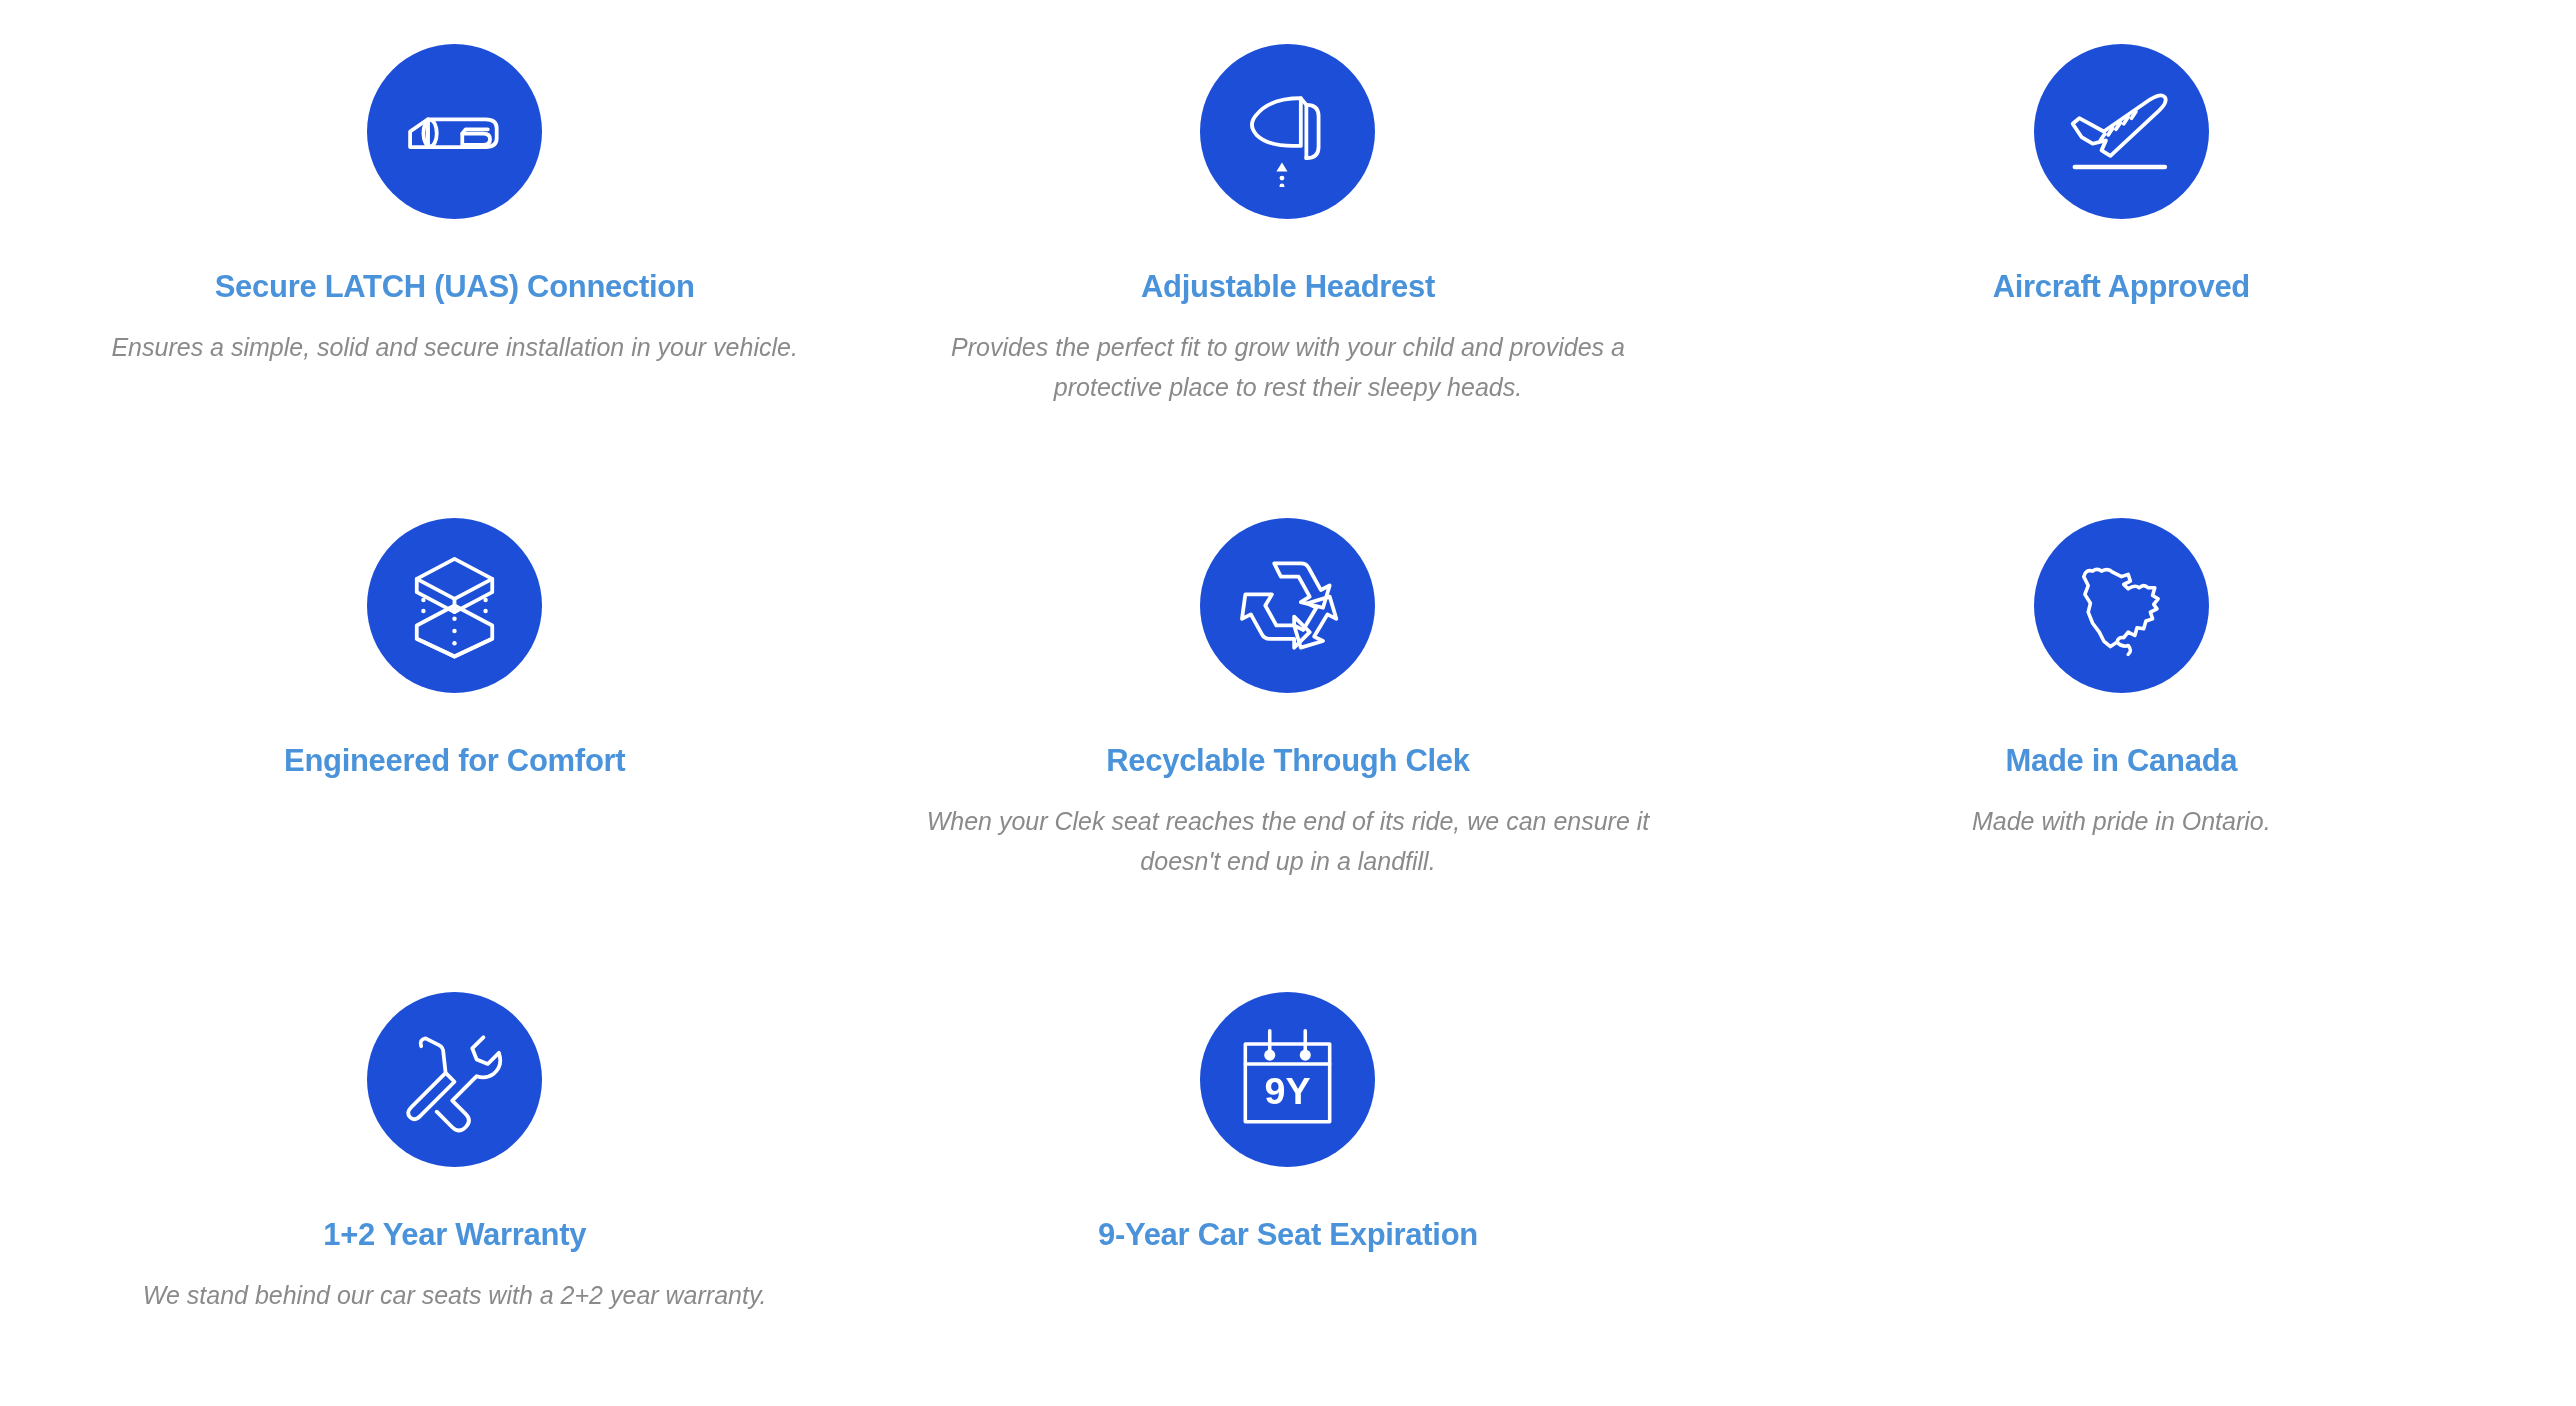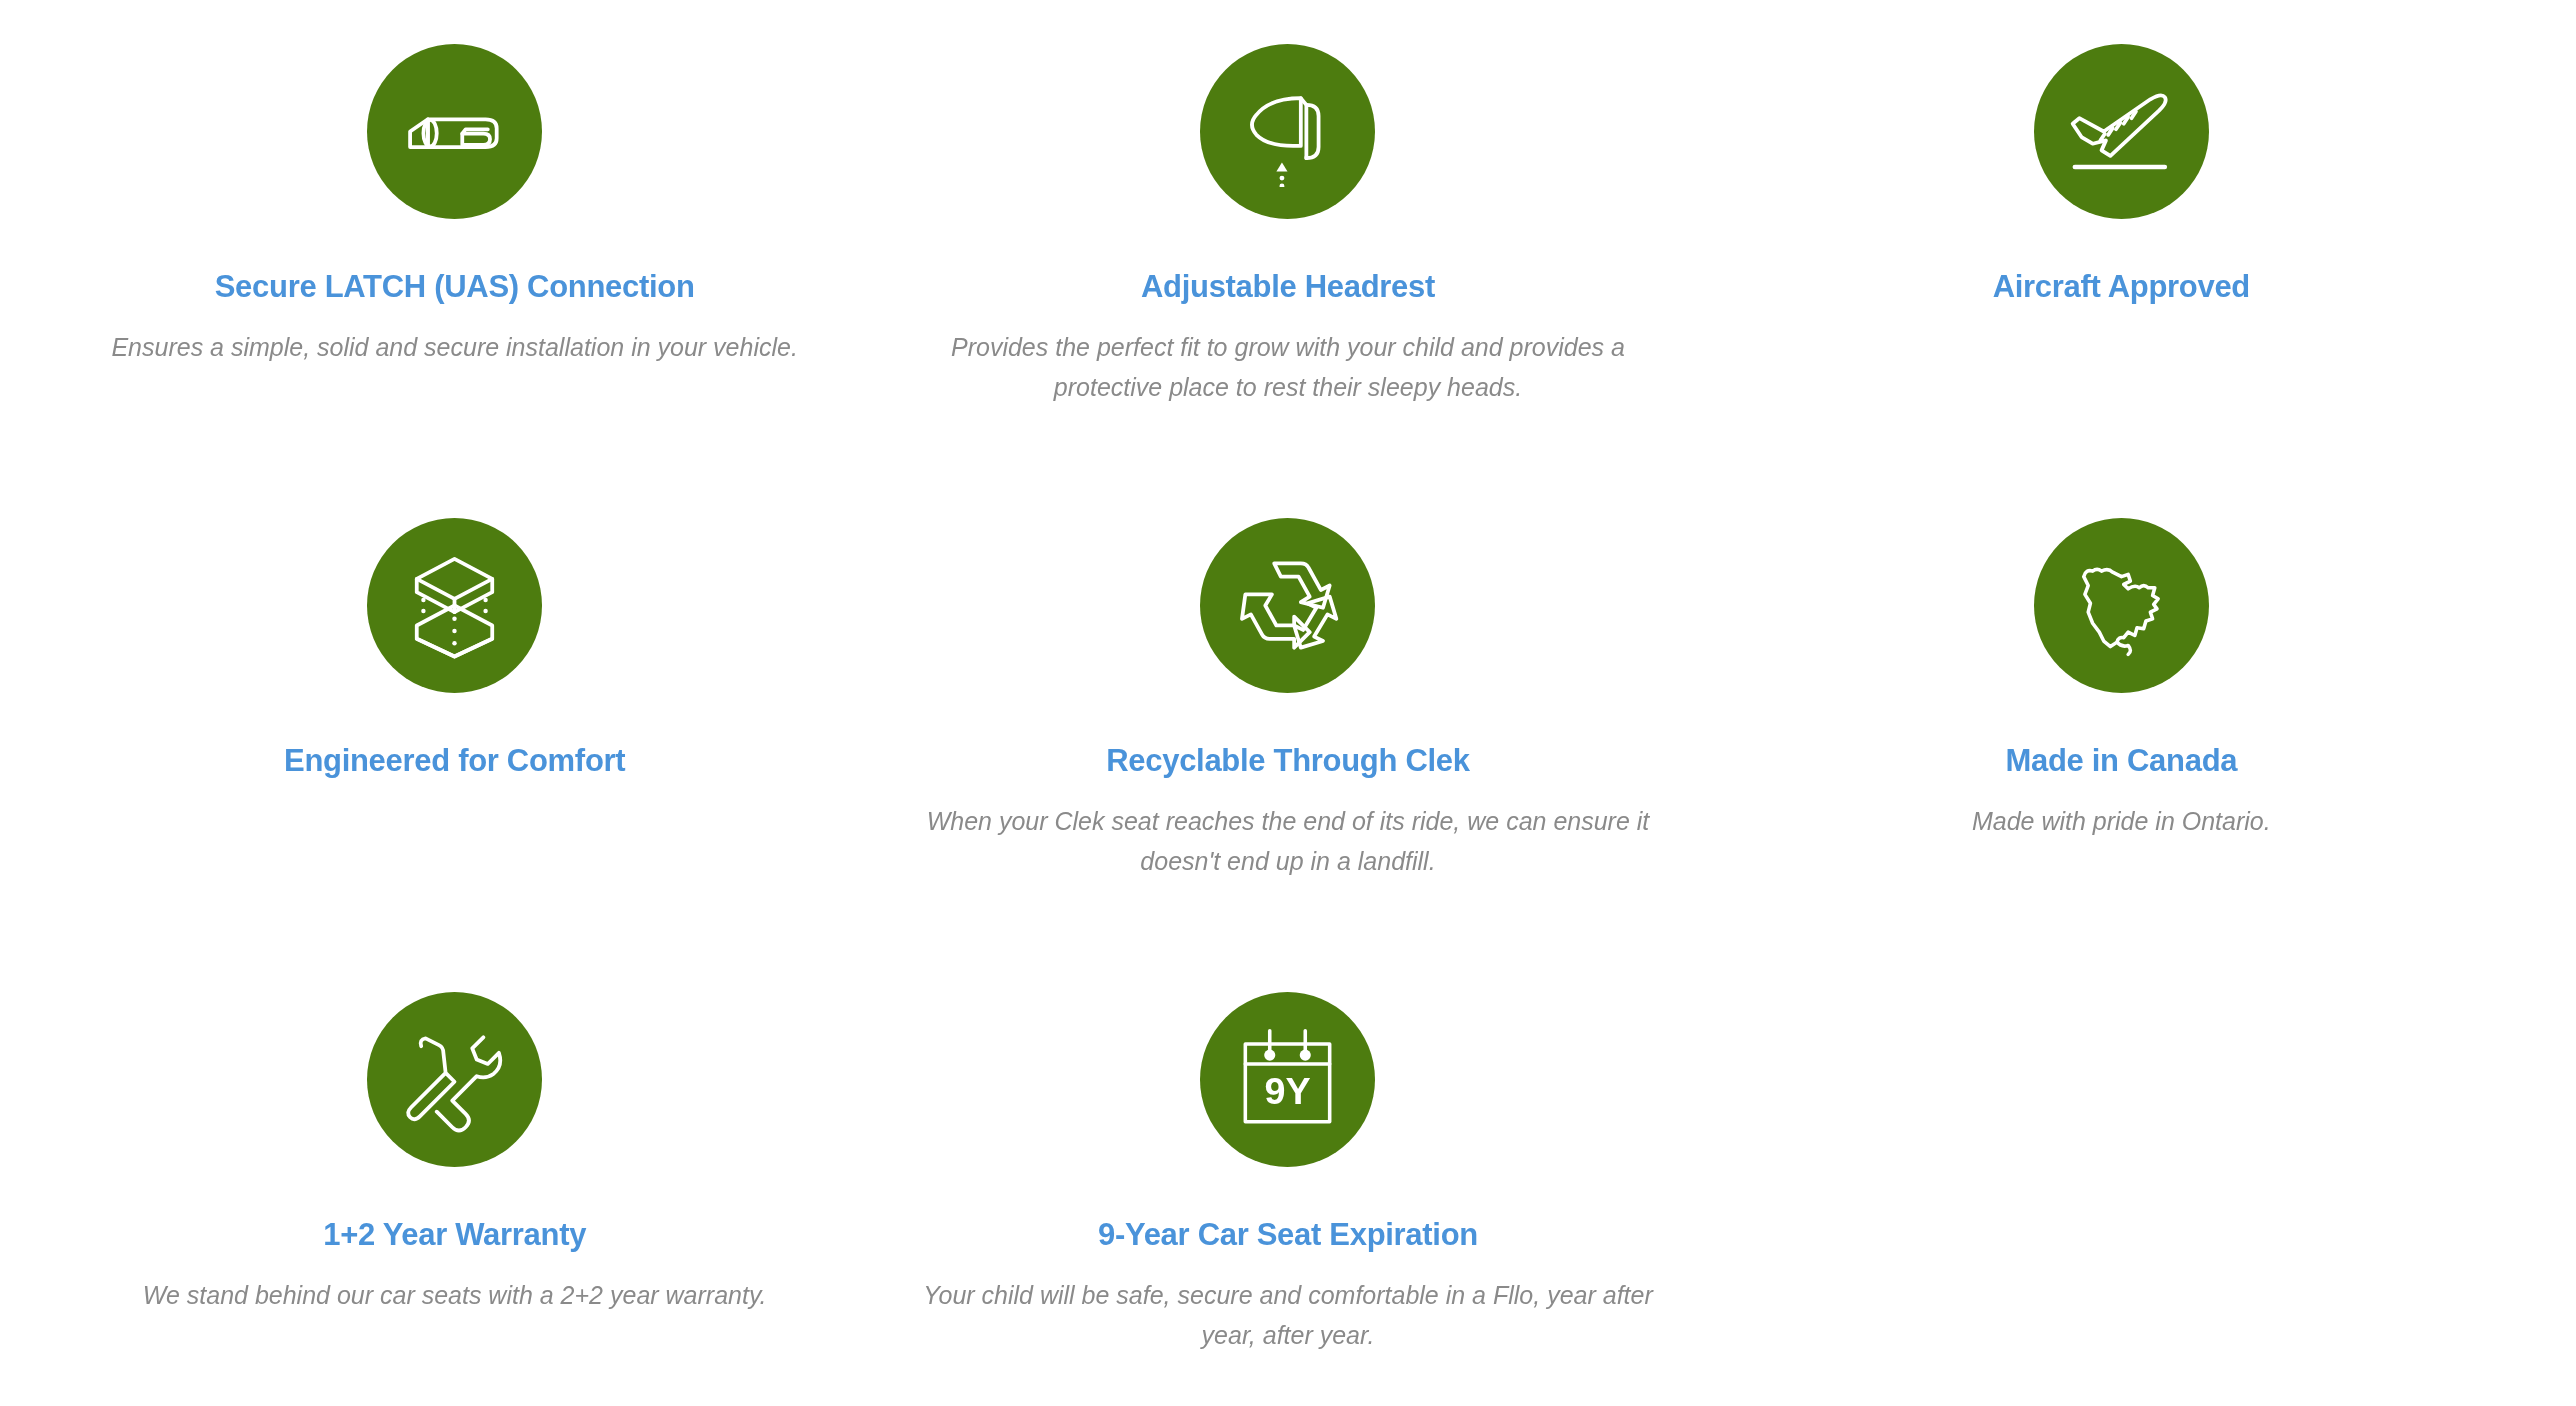--- a/index.html
+++ b/index.html
@@ -30,21 +30,21 @@
     align-items: center;
     padding-top: 44px;
     box-sizing: border-box;
   }
   .feature-cell.empty { visibility: hidden; }
 
   .icon-circle {
     width: 175px;
     height: 175px;
     border-radius: 50%;
-    background: #4d7c0f;
+    background: #1d4ed8;
     display: flex;
     align-items: center;
     justify-content: center;
     flex: 0 0 auto;
   }
   .icon-circle svg { display: block; }
 
   .feature-title {
     margin-top: 51px;
     font-size: 31px;
@@ -176,19 +176,18 @@
         <rect x="12" y="18" width="76" height="70"></rect>
         <line x1="12" y1="36" x2="88" y2="36"></line>
         <line x1="34" y1="6" x2="34" y2="26"></line>
         <line x1="66" y1="6" x2="66" y2="26"></line>
         <circle cx="34" cy="28" r="5" fill="#ffffff" stroke="none"></circle>
         <circle cx="66" cy="28" r="5" fill="#ffffff" stroke="none"></circle>
         <text x="50" y="72" text-anchor="middle" font-family="Liberation Sans, sans-serif" font-size="34" font-weight="bold" fill="#ffffff" stroke="none">9Y</text>
       </svg>
     </div>
     <div class="feature-title">9-Year Car Seat Expiration</div>
-    <div class="feature-desc">Your child will be safe, secure and comfortable in a Fllo, year after year, after year.</div>
   </div>
 
   <div class="feature-cell empty"></div>
 
 </div>
 
 
 </body></html>

